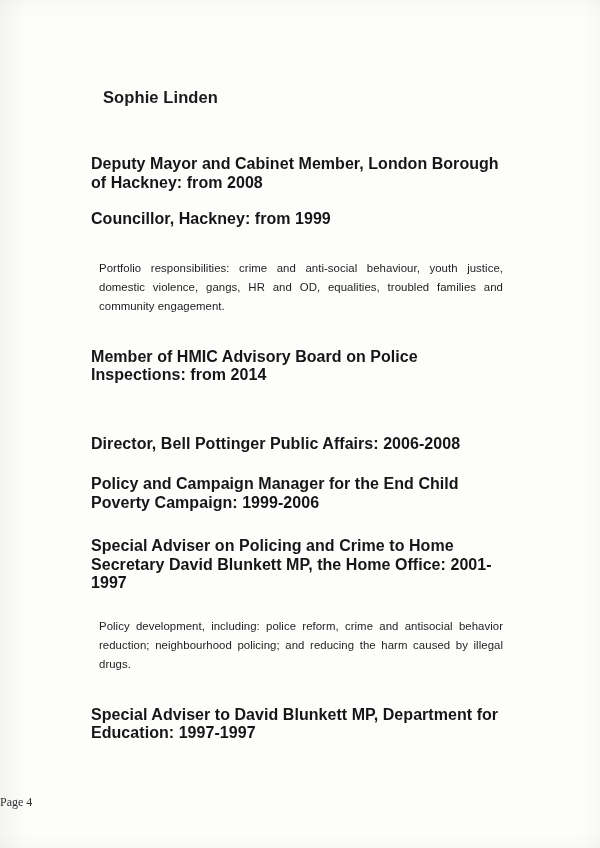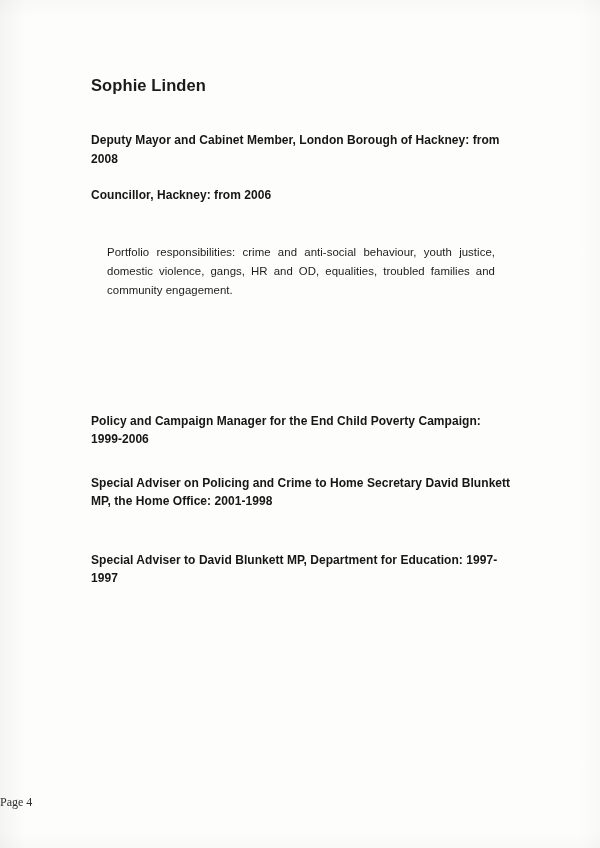--- a/index.html
+++ b/index.html
@@ -34,39 +34,39 @@
     position: absolute;
     left: 91px;
     top: 0;
     width: 420px;
   }
   .doc-title {
     font-size: 16.5px;
     font-weight: 700;
     color: #1b1b1b;
     letter-spacing: 0.1px;
-    margin: 0;
+    margin: 12px;
     padding-top: 76px;
   }
   .entry {
-    font-size: 12px;
+    font-size: 16px;
     font-weight: 700;
     color: #161616;
     line-height: 18.5px;
     letter-spacing: 0.05px;
     margin: 0;
   }
   .body-para {
     font-size: 11.4px;
     font-weight: 400;
     color: #1d1d1d;
     line-height: 19px;
     letter-spacing: 0.05px;
     text-align: justify;
-    margin: 16px;
+    margin: 8px;
   }
   .sp-36 { height: 36px; }
   .sp-25 { height: 25px; }
   .sp-24 { height: 24px; }
   .sp-22 { height: 22px; }
   .sp-18 { height: 18px; }
   .sp-16 { height: 16px; }
   .footer {
     position: absolute;
     left: 0;
@@ -86,45 +86,48 @@
   <div class="content">
 
     <h1 class="doc-title">Sophie Linden</h1>
 
     <div class="sp-36"></div>
 
     <p class="entry">Deputy Mayor and Cabinet Member, London Borough of Hackney: from 2008</p>
 
     <div class="sp-18"></div>
 
-    <p class="entry">Councillor, Hackney: from 2006</p>
+    <p class="entry">Councillor, Hackney: from 1999</p>
 
     <div class="sp-22"></div>
 
     <p class="body-para">Portfolio responsibilities: crime and anti-social behaviour, youth justice, domestic violence, gangs, HR and OD, equalities, troubled families and community engagement.</p>
 
     <div class="sp-24"></div>
 
+    <p class="entry">Member of HMIC Advisory Board on Police Inspections: from 2014</p>
 
     <div class="sp-25"></div>
 
 
     <div class="sp-25"></div>
 
+    <p class="entry">Director, Bell Pottinger Public Affairs: 2006-2008</p>
 
     <div class="sp-22"></div>
 
     <p class="entry">Policy and Campaign Manager for the End Child Poverty Campaign: 1999-2006</p>
 
     <div class="sp-25"></div>
 
-    <p class="entry">Special Adviser on Policing and Crime to Home Secretary David Blunkett MP, the Home Office: 2001-1998</p>
+    <p class="entry">Special Adviser on Policing and Crime to Home Secretary David Blunkett MP, the Home Office: 2001-1997</p>
 
     <div class="sp-16"></div>
 
+    <p class="body-para">Policy development, including: police reform, crime and antisocial behavior reduction; neighbourhood policing; and reducing the harm caused by illegal drugs.</p>
 
     <div class="sp-24"></div>
 
     <p class="entry">Special Adviser to David Blunkett MP, Department for Education: 1997-1997</p>
 
     <div class="sp-18"></div>
 
 
   </div>
 

